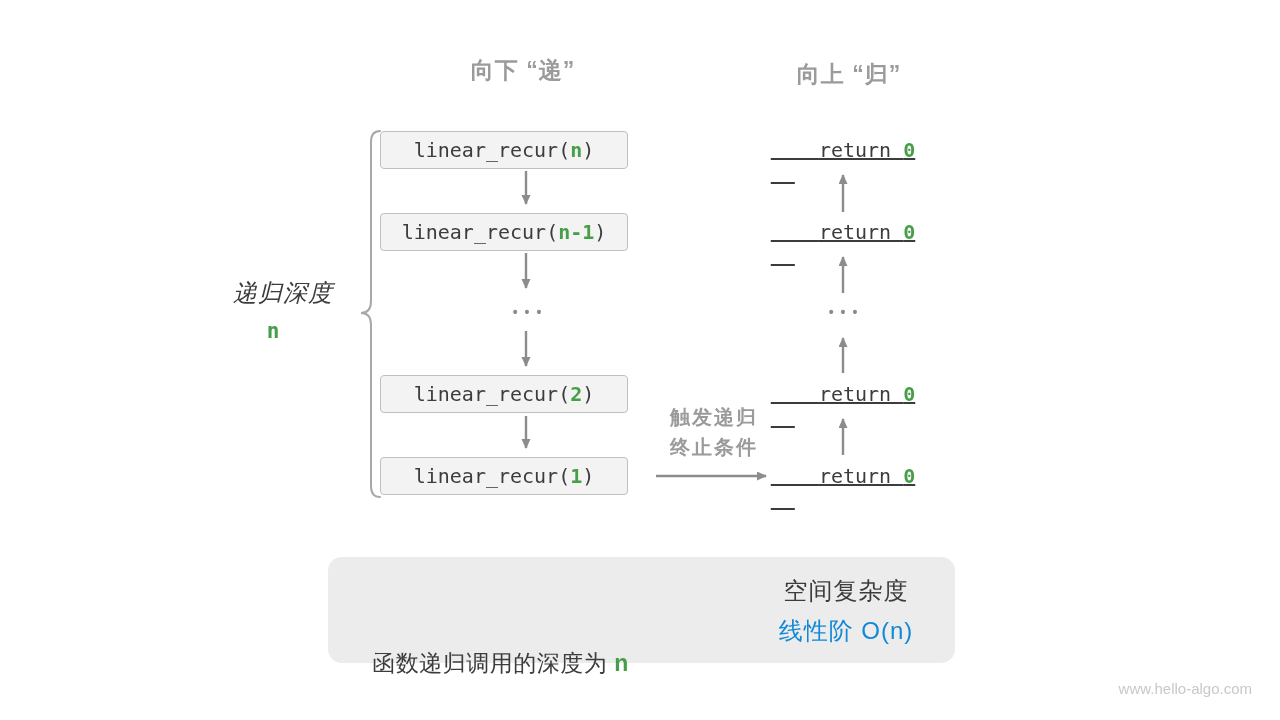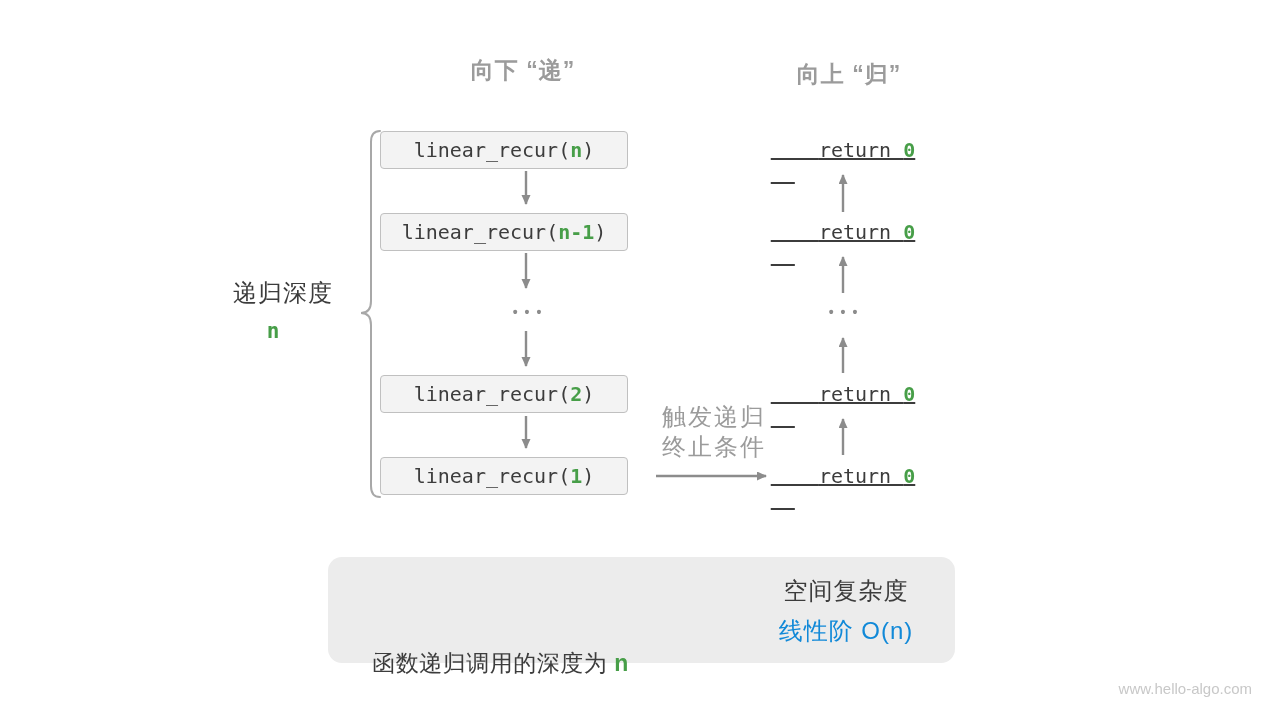--- a/index.html
+++ b/index.html
@@ -82,22 +82,22 @@
     position: absolute;
     transform: translate(-50%, -50%);
     font-family: "DejaVu Sans Mono", monospace;
     font-size: 21px;
     font-weight: bold;
     color: var(--green);
   }
   .trigger {
     position: absolute;
     transform: translate(-50%, -50%);
-    font-size: 24px;
-    font-weight: normal;
+    font-size: 20px;
+    font-weight: bold;
     letter-spacing: 2px;
     line-height: 30px;
     text-align: center;
     color: var(--graylabel);
     white-space: nowrap;
   }
   .panel {
     position: absolute;
     left: 328px; top: 557px;
     width: 627px; height: 106px;
@@ -163,21 +163,21 @@
     <line class="arrow-line" x1="843" y1="455" x2="843" y2="419" marker-end="url(#ah)"></line>
 
     <line class="arrow-line" x1="656" y1="476" x2="766" y2="476" marker-end="url(#ah)"></line>
 
     <polygon class="block-arrow" points="687,606 723,606 723,597 747,613 723,629 723,620 687,620"></polygon>
   </svg>
 
   <div class="hdr" style="left:523px; top:70px;">向下 “递”</div>
   <div class="hdr" style="left:849px; top:74px;">向上 “归”</div>
 
-  <div class="depth-title" style="left:283px; top:293px;">递归深度</div>
+  <div class="depth-title" style="left:283px; top:293px;font-style:italic;">递归深度</div>
   <div class="depth-value" style="left:273px; top:331px;">n</div>
 
   <div class="code-box" style="top:131px;">
     <span>linear_recur(</span><i class="arg">n</i><span>)</span>
   </div>
   <div class="code-box" style="top:213px;">
     <span>linear_recur(</span><i class="arg">n-1</i><span>)</span>
   </div>
   <div class="dots" style="left:527px; top:312px;">•••</div>
   <div class="code-box" style="top:375px;">

